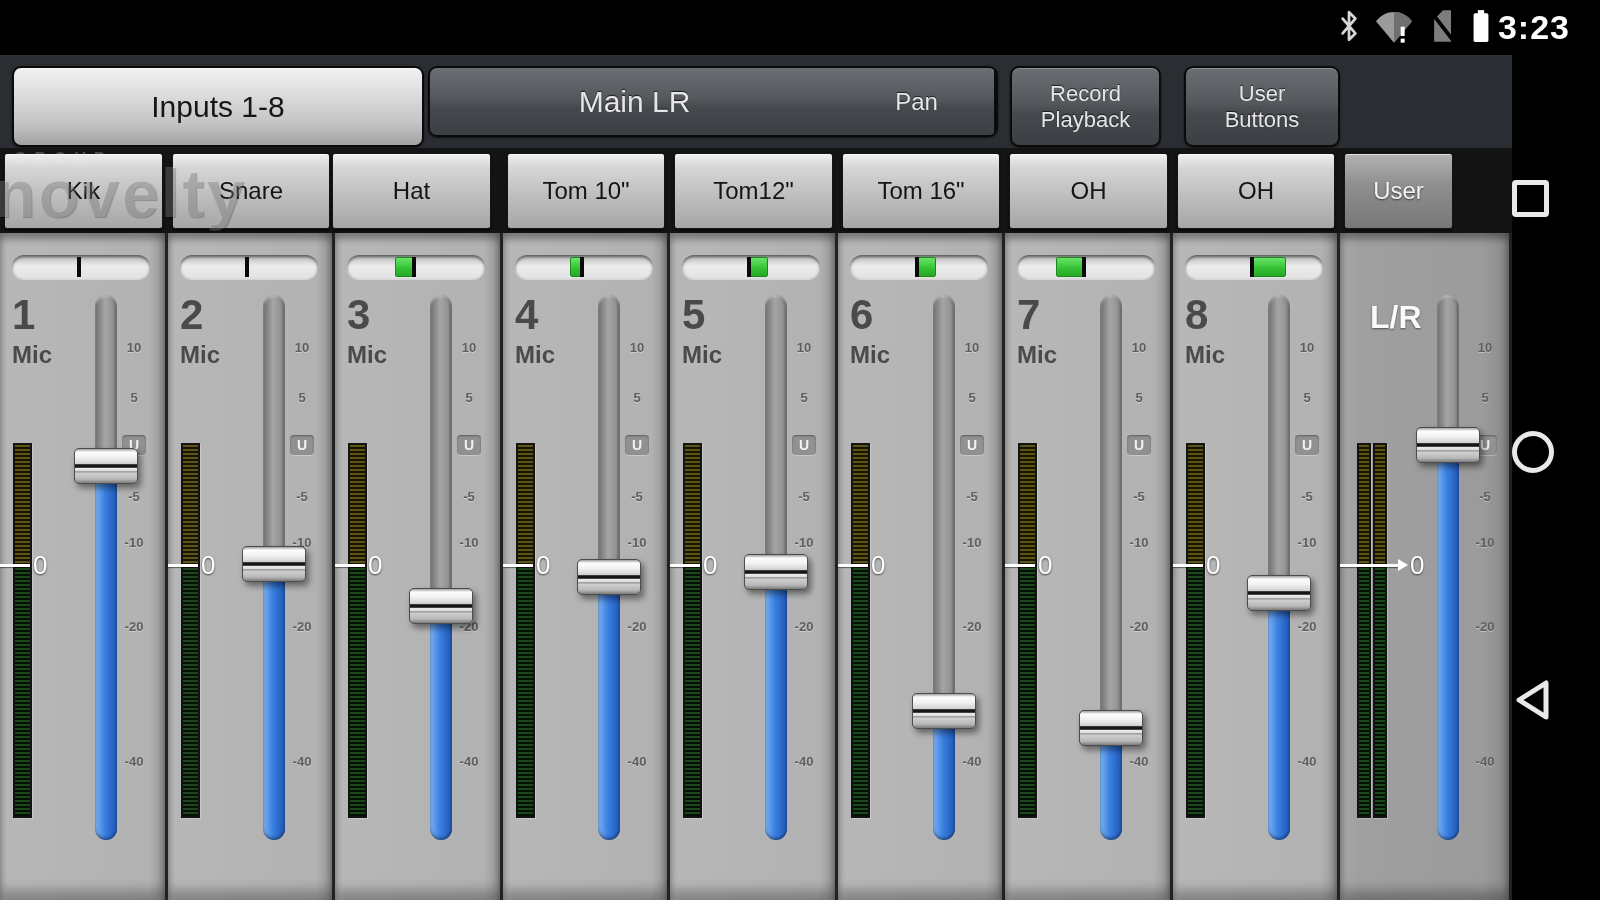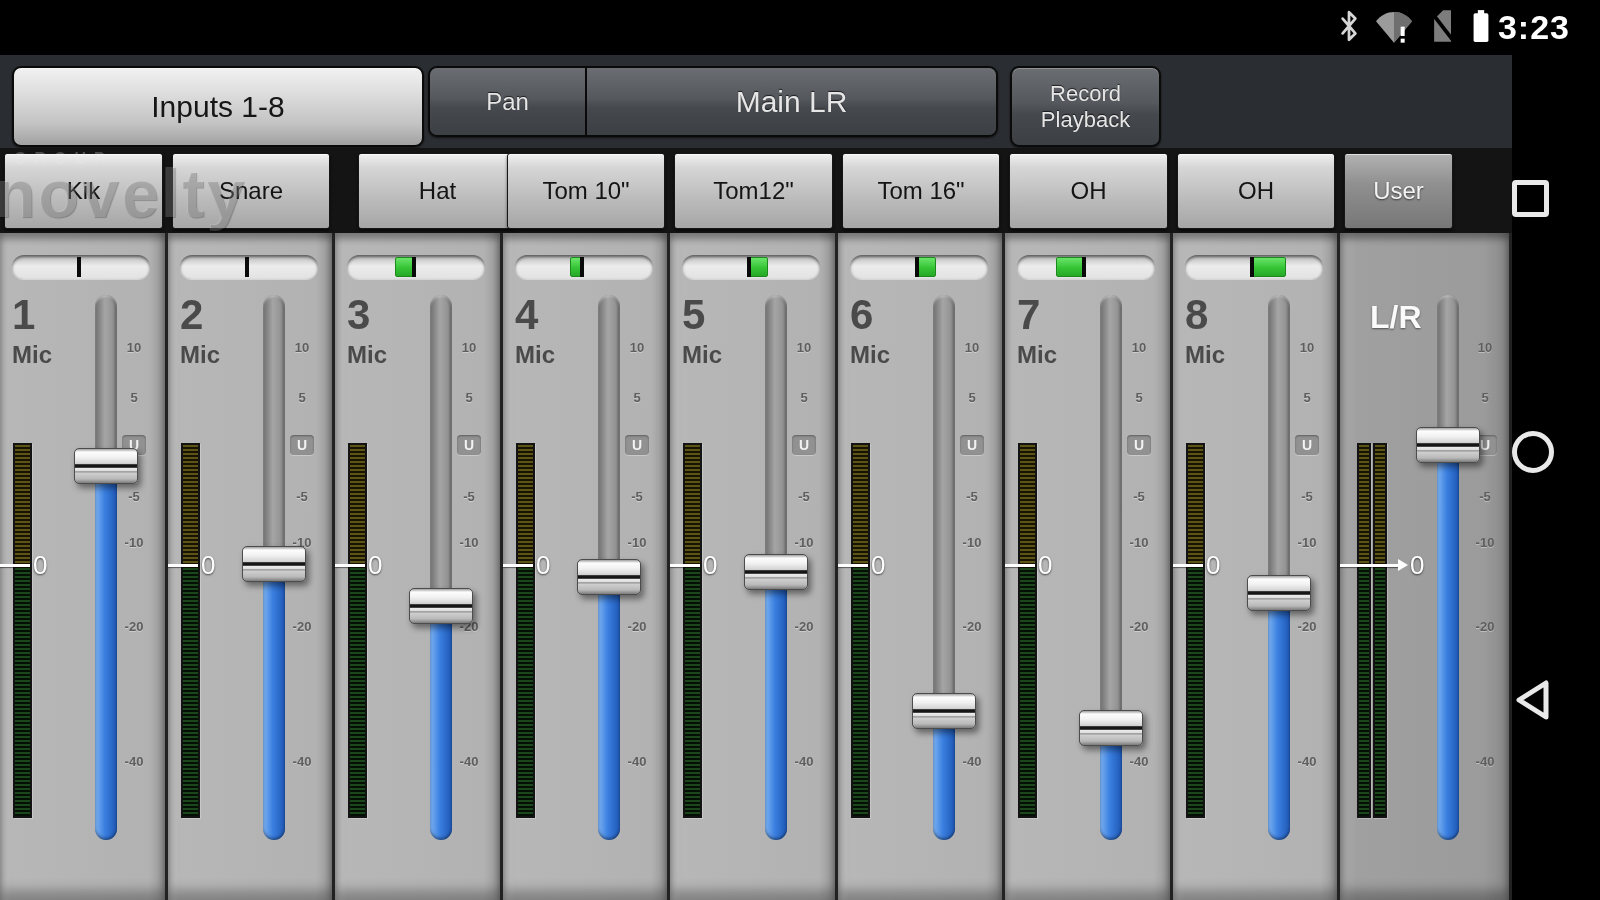--- a/index.html
+++ b/index.html
@@ -122,36 +122,39 @@
             <rect x="3" y="5" width="14" height="27" rx="1.5" fill="#fff"></rect>
           </svg>
       </span>
     </div>
     <div class="status-time">3:23</div>
   </div>
 
   <div class="toolbar">
     <div class="tb-btn tb-light" style="left:12px;width:412px;">Inputs 1-8</div>
     <div class="tb-group" style="left:428px;width:570px;">
+      <div class="tb-seg" style="flex:1;font-size:30px;">Main LR</div>
       <div class="tb-seg" style="width:157px;border-right:2px solid #0a0a0a;font-size:24px;">Pan</div>
-      <div class="tb-seg" style="flex:1;font-size:30px;">Main LR</div>
     </div>
     <div class="tb-btn tb-dark tb-two-line" style="left:1010px;width:151px;">
         <span style="width:110px;">Record Playback</span>
+      </div>
+    <div class="tb-btn tb-dark tb-two-line" style="left:1184px;width:156px;">
+        <span style="width:100px;">User Buttons</span>
       </div>
   </div>
 
   <div class="header-row" id="header-row">
     <div class="watermark">
       <div class="wm-group">GROUP</div>
       <div class="wm-novelty">novelty</div>
     </div>
   <div class="ch-header-btn" style="left: 4px; width: 159px;">Kik</div>
       <div class="ch-header-btn" style="left: 172px; width: 158px;">Snare</div>
-      <div class="ch-header-btn" style="left: 358px; width: 159px;">Hat</div>
+      <div class="ch-header-btn" style="left: 332px; width: 159px;">Hat</div>
       <div class="ch-header-btn" style="left: 507px; width: 158px;">Tom 10"</div>
       <div class="ch-header-btn" style="left: 674px; width: 159px;">Tom12"</div>
       <div class="ch-header-btn" style="left: 842px; width: 158px;">Tom 16"</div>
       <div class="ch-header-btn" style="left: 1009px; width: 159px;">OH</div>
       <div class="ch-header-btn" style="left: 1177px; width: 158px;">OH</div>
       <div class="ch-header-btn main" style="left: 1344px; width: 109px;">User</div>
     </div>
 
   <div class="strips" id="strips">
       <div class="strip" style="left: 0px; width: 168px;">

